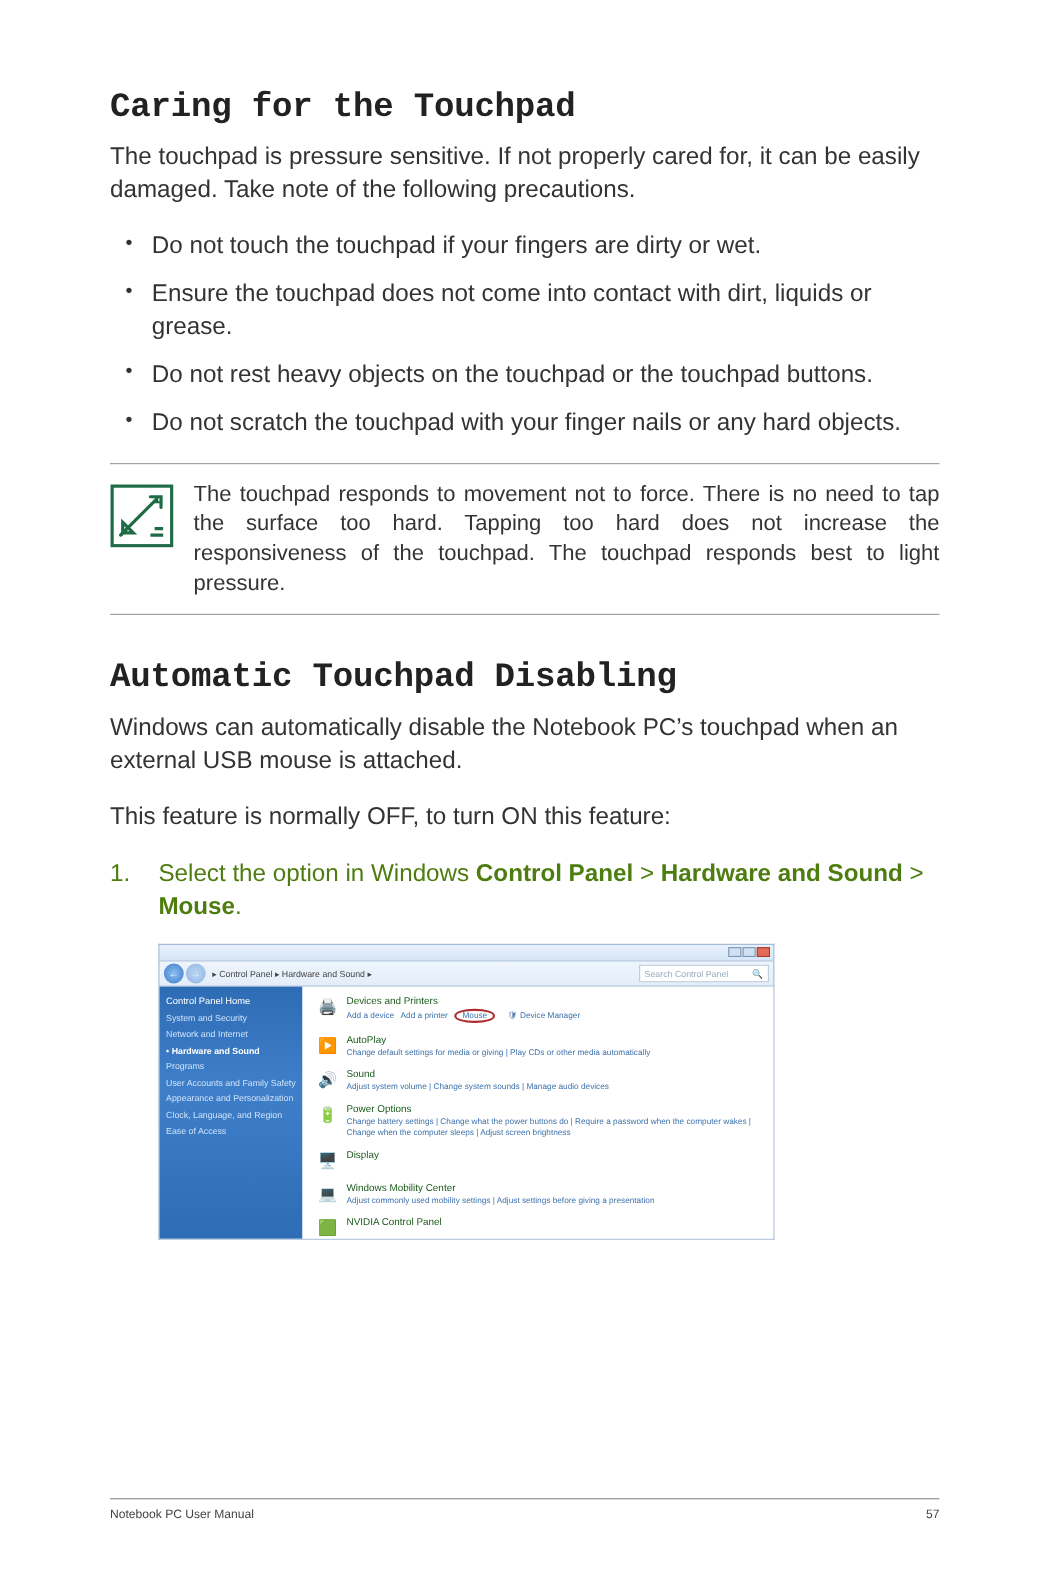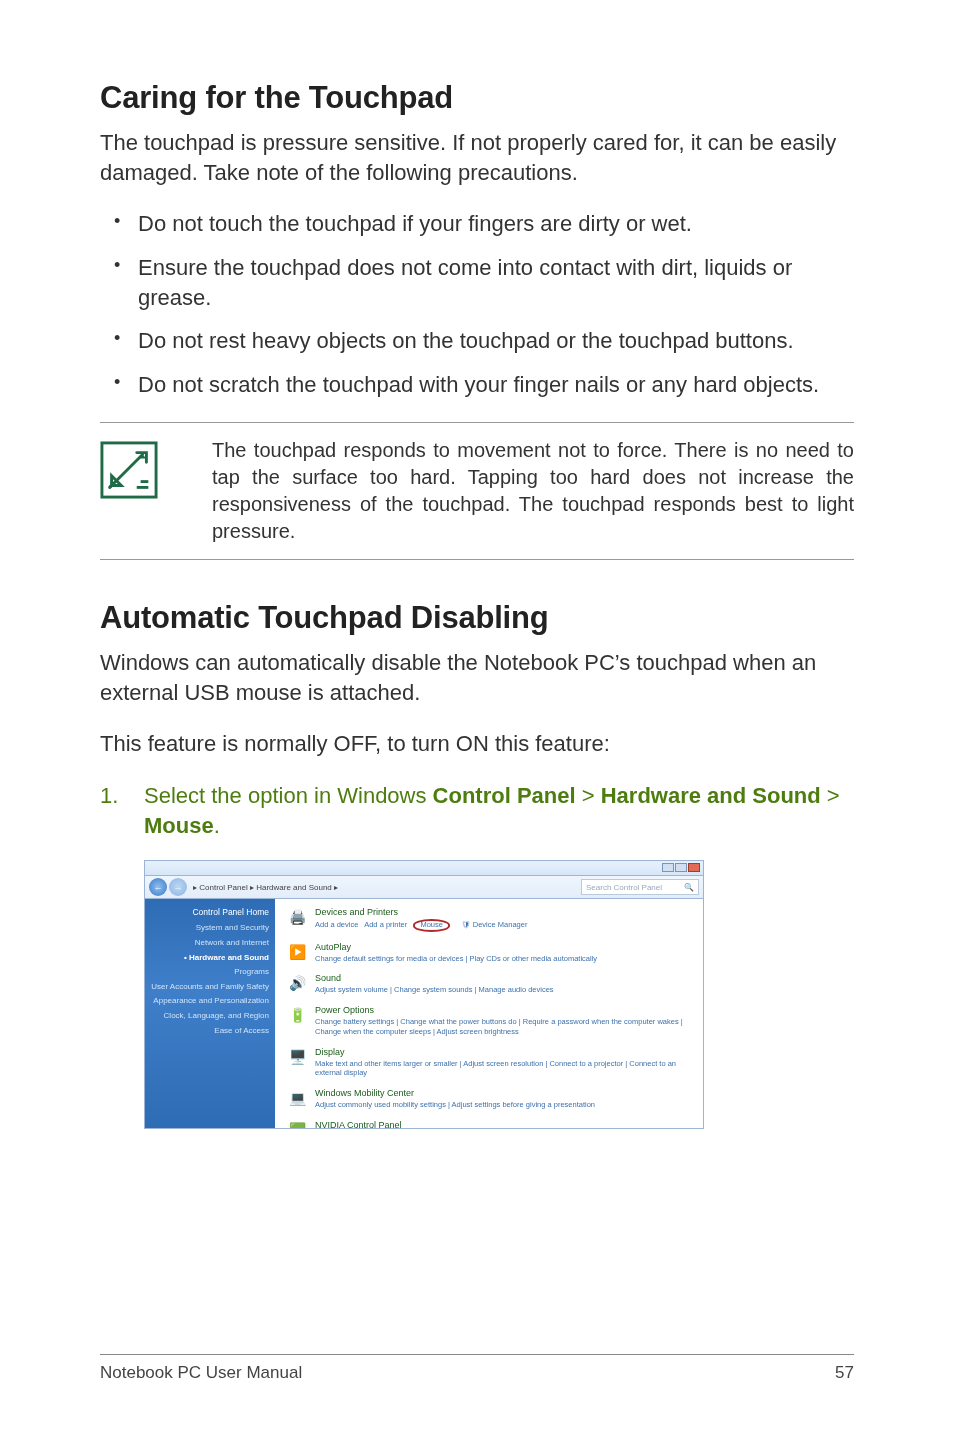--- a/index.html
+++ b/index.html
@@ -10,21 +10,21 @@
     color: #222;
   }
   .page {
     width: 954px;
     height: 1438px;
     padding: 80px 100px 50px 100px;
     position: relative;
     background: #fff;
   }
   h2.section {
-    font-family: Liberation Sans, sans-serif;
+    font-family: Liberation Mono, monospace;
     font-weight: 700;
     font-size: 31px;
     margin: 0 0 12px 0;
     letter-spacing: -0.2px;
   }
   p.body {
     font-family: "Segoe UI Light", "Segoe UI", Arial, sans-serif;
     font-size: 22px;
     line-height: 1.35;
     margin: 0 0 22px 0;
@@ -55,21 +55,20 @@
     color: #333;
   }
 
   .note-box {
     margin: 4px 0 40px 0;
     padding: 14px 0 14px 0;
     border-top: 1px solid #999;
     border-bottom: 1px solid #999;
     display: flex;
     align-items: flex-start;
-    gap: 36px;
   }
   .note-icon {
     width: 58px;
     flex: 0 0 58px;
     margin-right: 18px;
     margin-top: 4px;
   }
   .note-text {
     font-family: "Segoe UI Light", "Segoe UI", Arial, sans-serif;
     font-size: 20px;
@@ -136,21 +135,21 @@
   .cp-addr .search { margin-left:auto; width:118px; height:16px; background:#fff; border:1px solid #bcc9da; display:flex;align-items:center;padding:0 4px;}
   .cp-body { display:flex; border:1px solid #9cb5d4; border-top:none; height: 230px;}
   .cp-side {
     width: 130px;
     background: linear-gradient(180deg,#2e6cb5,#3f7fc9 40%,#2e6cb5);
     padding: 8px 6px;
     font-size: 8px;
     color: #cfe3fa;
   }
   .cp-side .title { color:#fff; font-size:8.5px; margin-bottom:6px;}
-  .cp-side div { margin-bottom:5px; line-height:1.2;text-align:right;}
+  .cp-side div { margin-bottom:5px; line-height:1.2;}
   .cp-side .active { color:#fff; font-weight:bold;}
   .cp-main {
     flex: 1;
     background: #fff;
     padding: 8px 12px;
     font-size: 8px;
     color: #4a7db0;
     overflow:hidden;
   }
   .cp-group { margin-bottom: 10px; display:flex;}
@@ -171,21 +170,21 @@
   .footer {
     position: absolute;
     bottom: 55px;
     left: 100px;
     right: 100px;
     border-top: 1px solid #888;
     padding-top: 8px;
     display: flex;
     justify-content: space-between;
     font-family: "Segoe UI Light", "Segoe UI", Arial, sans-serif;
-    font-size: 17px;
+    font-size: 11px;
     font-weight: 300;
     color: #444;
   }
 </style>
 </head>
 <body>
 
 <div class="page">
 
   <h2 class="section">Caring for the Touchpad</h2>
@@ -259,42 +258,41 @@
           <div class="ico">🖨️</div>
           <div class="txt">
             <div class="hd">Devices and Printers</div>
             <div class="lnks">Add a device &nbsp; Add a printer &nbsp; <span class="mouse-circle">Mouse</span> &nbsp; 🛡 Device Manager</div>
           </div>
         </div>
         <div class="cp-group">
           <div class="ico">▶️</div>
           <div class="txt">
               <div class="hd">AutoPlay</div>
-              <div class="lnks">Change default settings for media or devices | Play CDs or other media automatically</div>
+              <div class="lnks">Change default settings for media or giving | Play CDs or other media automatically</div>
             </div>
         </div>
         <div class="cp-group">
           <div class="ico">🔊</div>
           <div class="txt">
               <div class="hd">Sound</div>
               <div class="lnks">Adjust system volume | Change system sounds | Manage audio devices</div>
             </div>
         </div>
         <div class="cp-group">
           <div class="ico">🔋</div>
           <div class="txt">
               <div class="hd">Power Options</div>
               <div class="lnks">Change battery settings | Change what the power buttons do | Require a password when the computer wakes | Change when the computer sleeps | Adjust screen brightness</div>
             </div>
         </div>
         <div class="cp-group">
           <div class="ico">🖥️</div>
           <div class="txt">
               <div class="hd">Display</div>
-              <div class="lnks">Make text and other items larger or smaller | Adjust screen resolution | Connect to a projector | Connect to an external display</div>
             </div>
         </div>
         <div class="cp-group">
           <div class="ico">💻</div>
           <div class="txt">
               <div class="hd">Windows Mobility Center</div>
               <div class="lnks">Adjust commonly used mobility settings | Adjust settings before giving a presentation</div>
             </div>
         </div>
         <div class="cp-group">

